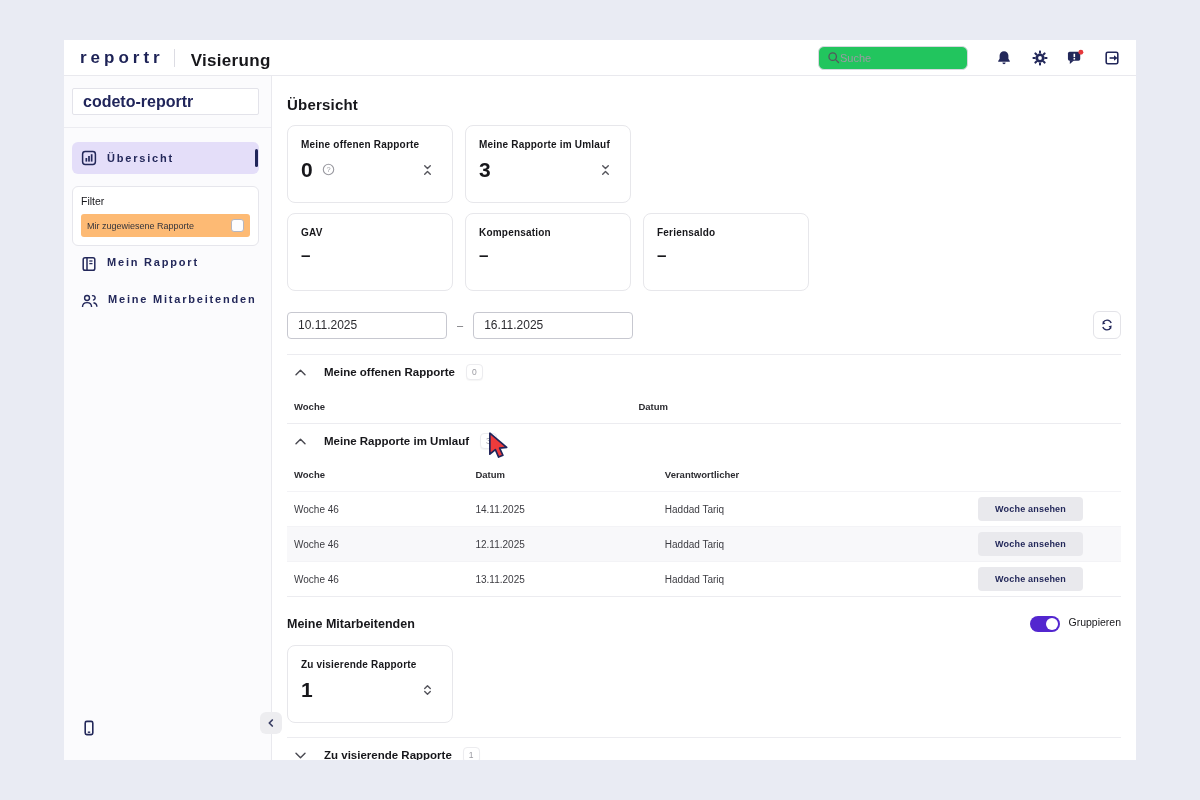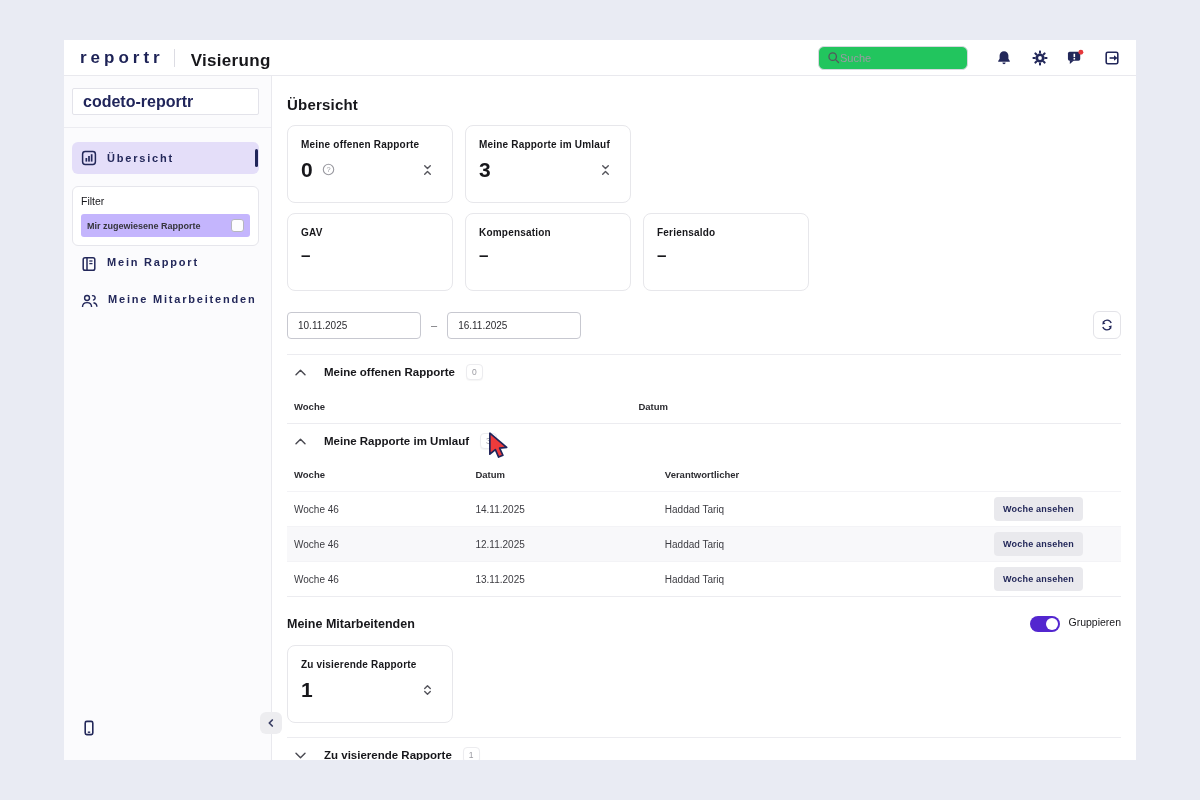--- a/index.html
+++ b/index.html
@@ -25,56 +25,56 @@
   
   .body { flex:1; display:flex; min-height:0; }
   .sidebar { flex:0 0 208px; width:208px; border-right:1px solid #e9e9ee; background:#fbfbfd; padding:12px 12px 0 8px; position:relative; }
   .workspace-box { height:27px; border:1px solid #e3e3ea; border-radius:2px; background:#fff; display:flex; align-items:center; padding:0 10px; font-size:16px; font-weight:bold; color:#20255a; }
   .side-divider { border:none; border-top:1px solid #ececf1; margin:12px -12px 14px -8px; }
   .side-item-active { height:32px; background:#e4def9; border-radius:6px; display:flex; align-items:center; gap:10px; padding:0 9px; position:relative; margin-bottom:12px; cursor:pointer; }
   .active-indicator { position:absolute; right:1px; top:7px; bottom:7px; width:3px; background:#20255a; border-radius:2px; }
   .side-label { font-size:11px; letter-spacing:1.8px; font-weight:600; color:#23285a; white-space:nowrap; }
   .filter-box { border:1px solid #e6e6ec; border-radius:6px; background:#fff; padding:8px; margin-bottom:10px; }
   .filter-title { font-size:10.5px; font-weight:normal; color:#17171b; margin-bottom:7px; }
-  .filter-row { background:#c4b5fd; border-radius:3px; height:23px; display:flex; align-items:center; justify-content:space-between; padding:0 6px;font-weight:bold; }
+  .filter-row { background:#fdba74; border-radius:3px; height:23px; display:flex; align-items:center; justify-content:space-between; padding:0 6px; }
   .filter-row-label { font-size:9px; color:#35353c; }
   .checkbox { width:13px; height:13px; border:1.5px solid #b6b6bf; border-radius:3px; background:#fdfdfe; cursor:pointer; }
   .nav-item { height:37px; display:flex; align-items:flex-start; gap:10px; padding:0 9px; cursor:pointer; }
   .phone-icon-wrap { position:absolute; left:17px; bottom:20px; }
   .collapse-btn { position:absolute; right:-11px; bottom:26px; width:22px; height:22px; border-radius:6px; background:#ededf0; display:flex; align-items:center; justify-content:center; cursor:pointer; z-index:3; }
   
   .content { flex:1; min-width:0; padding:20px 15px 0; overflow:hidden; background:#fff; }
   .page-title { font-size:15px; font-weight:bold; letter-spacing:.2px; margin-bottom:12px; }
   .cards-row { display:flex; gap:12px; }
   .row-gap-sm { margin-bottom:10px; }
   .row-gap-lg { margin-bottom:20px; }
   .card { width:166px; height:78px; border:1px solid #e7e7eb; border-radius:8px; background:#fff; padding:13px 10px 0 13px; }
   .card-label { font-size:10px; font-weight:bold; letter-spacing:.2px; color:#17171b; margin-bottom:9px; white-space:nowrap; }
   .card-value-row { display:flex; align-items:center; }
   .card-value { font-size:21px; font-weight:bold; color:#17171b; line-height:1; }
   .card-dash { font-size:17px; font-weight:bold; color:#17171b; line-height:1; }
   .help-icon { margin-left:9px; display:flex; cursor:pointer; }
   .fold-icon { margin-left:auto; margin-right:8px; display:flex; cursor:pointer; }
   
   .date-row { display:flex; align-items:center; gap:10px; margin-bottom:15px; }
-  .date-input { width:134px; height:27px; border:1px solid #c7c8d0; border-radius:4px; background:#fff; display:flex; align-items:center; padding:0 10px; font-size:10px; color:#2b2b30; cursor:text; }
+  .date-input { width:160px; height:27px; border:1px solid #c7c8d0; border-radius:4px; background:#fff; display:flex; align-items:center; padding:0 10px; font-size:12px; color:#2b2b30; cursor:text; }
   .date-sep { font-size:11px; color:#6a6a70; }
   .refresh-btn { margin-left:auto; width:28px; height:28px; border:1px solid #e3e3e8; border-radius:6px; background:#fff; display:flex; align-items:center; justify-content:center; cursor:pointer; }
   
   .acc-section { border-top:1px solid #ececf0; }
   .acc-section.bordered-bottom { border-bottom:1px solid #ececf0; }
   .acc-header { height:34px; display:flex; align-items:center; padding:0 7px; cursor:pointer; }
   .acc-chevron { margin-right:17px; display:flex; }
   .acc-title { font-size:11.5px; font-weight:bold; color:#17171b; }
   .badge { margin-left:11px; padding:2px 5px; min-width:9px; text-align:center; border:1px solid #ececef; border-radius:4px; font-size:8.5px; color:#9a9aa1; background:#fff; box-shadow:0 1px 1px rgba(0,0,0,.04); }
   .col-header-2 { display:grid; grid-template-columns:42% 1fr; height:34px; align-items:center; padding:0 7px; font-size:9.5px; font-weight:bold; color:#2c2c31; }
   .col-header-3 { display:grid; grid-template-columns:23% 24% 1fr 100px; height:33px; align-items:center; padding:0 38px 0 7px; font-size:9.5px; font-weight:bold; color:#2c2c31; }
   .table-row { display:grid; grid-template-columns:23% 24% 1fr 100px; height:35px; align-items:center; padding:0 38px 0 7px; font-size:10px; color:#3c3c42; border-top:1px solid #f3f3f6; }
   .table-row.alt { background:#f8f8fa; }
-  .row-action { justify-self:end; background:#e9e9ed; border:none; border-radius:4px; padding:7px 9px; font-size:9px; font-weight:bold; letter-spacing:.2px; color:#23285a; cursor:pointer; font-family:"Liberation Sans",sans-serif; white-space:nowrap; }
+  .row-action { justify-self:end; background:#e9e9ed; border:none; border-radius:4px; padding:7px 17px; font-size:9px; font-weight:bold; letter-spacing:.2px; color:#23285a; cursor:pointer; font-family:"Liberation Sans",sans-serif; white-space:nowrap; }
   
   .emp-header { margin-top:19px; display:flex; align-items:center; }
   .emp-title { font-size:12.5px; font-weight:bold; color:#17171b; }
   .toggle-wrap { margin-left:auto; display:flex; align-items:flex-start; gap:8px; cursor:pointer; }
   .toggle { width:30px; height:16px; border-radius:9px; background:#5326cf; position:relative; }
   .toggle-knob { position:absolute; right:2px; top:2px; width:12px; height:12px; border-radius:50%; background:#fff; }
   .toggle-label { font-size:10.5px; color:#17171b; }
   .emp-card-row { margin-top:13px; margin-bottom:14px; }
   
   .cursor { position:absolute; left:488px; top:432px; z-index:9; pointer-events:none; }

